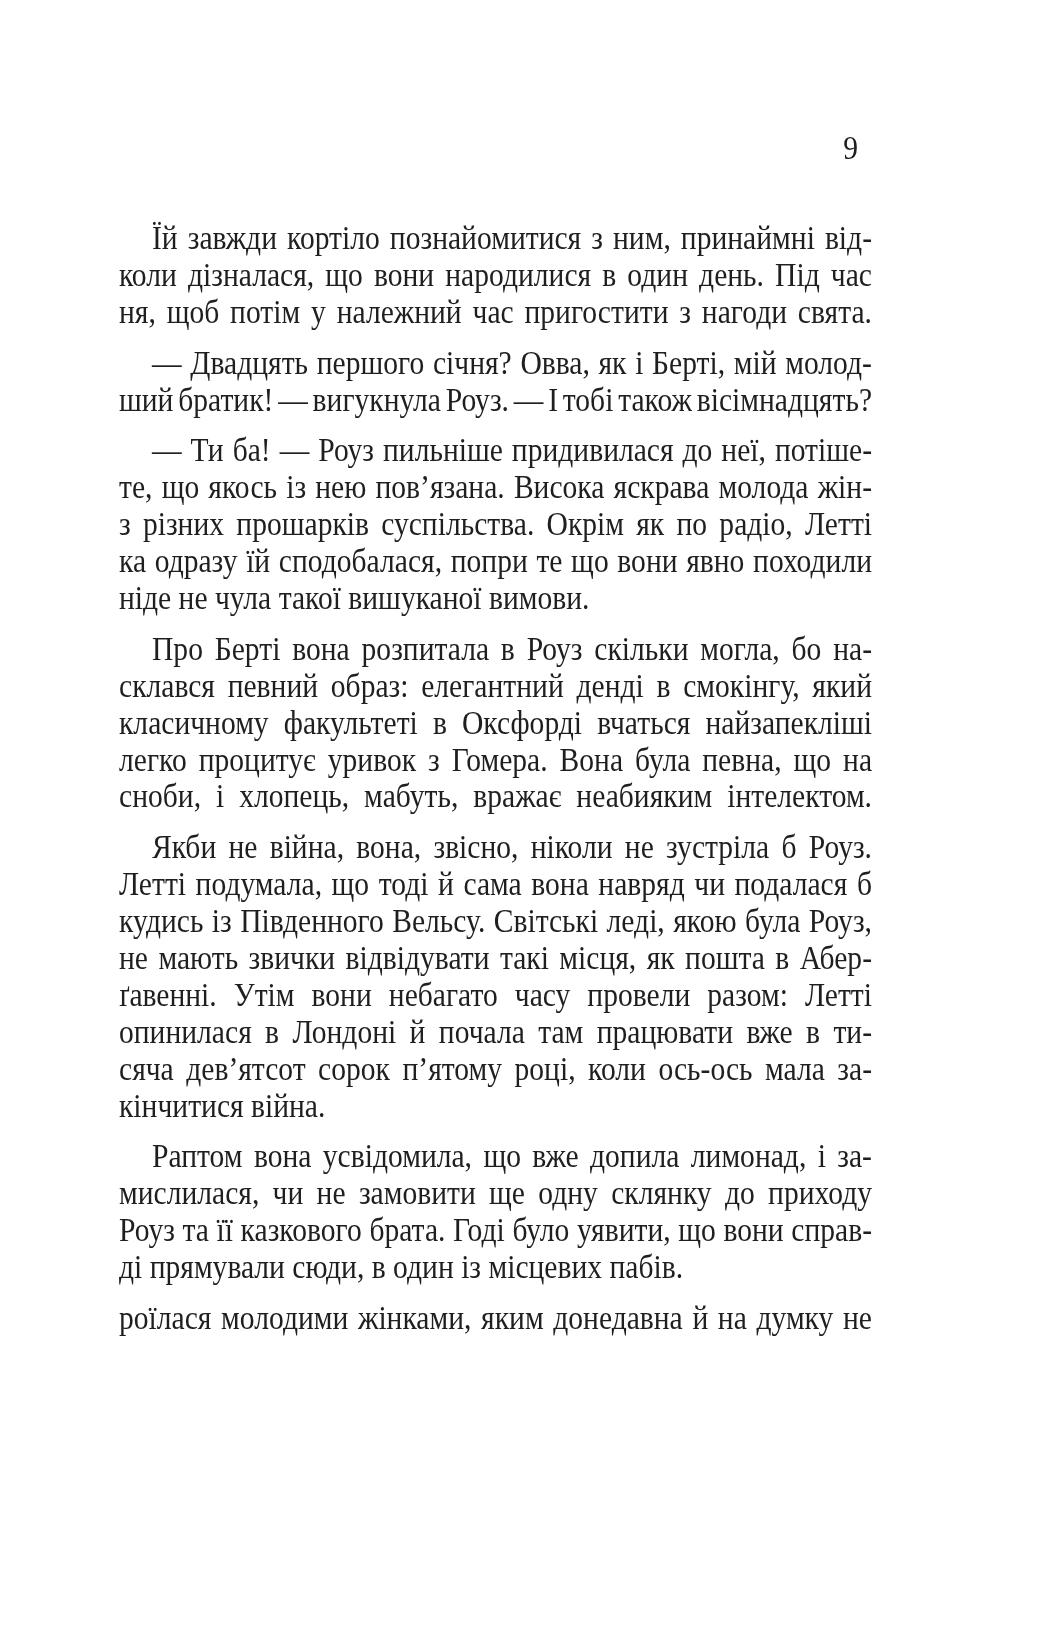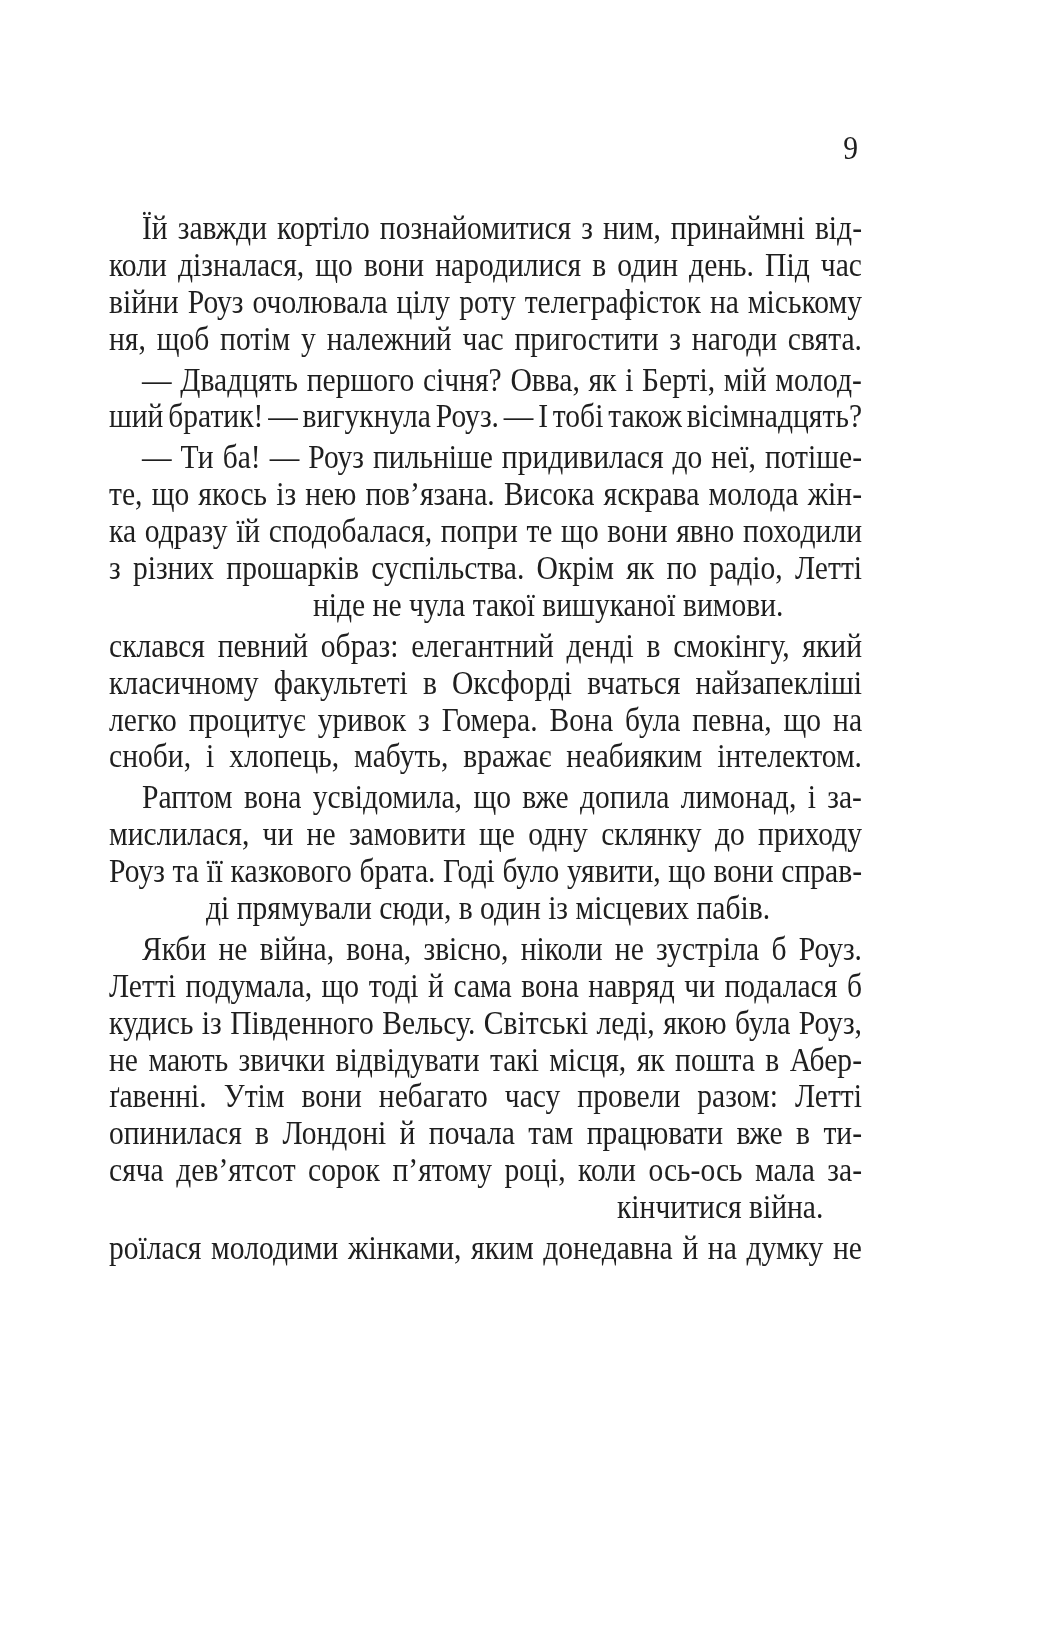--- a/index.html
+++ b/index.html
@@ -35,21 +35,21 @@
     transform: scaleX(0.87);
     transform-origin: 100% 50%;
   }
   
   .text-block {
     position: absolute;
     left: 105px;
     top: 206px;
     width: 753px;
   }
-  .paragraph { margin: 4px; padding: 0; text-align: right; }
+  .paragraph { margin: 14px; padding: 0; }
   .line {
     height: 36.9px;
     white-space: nowrap;
     overflow: visible;
   }
   .line .ltxt {
     display: inline-block;
     white-space: nowrap;
     font-size: 34px;
     line-height: 36.9px;
@@ -63,53 +63,53 @@
 <body>
 
 <div class="page">
   <div class="pagenum-row">
     <span class="num">9</span>
   </div>
   <main class="text-block" id="text-block">
       <div class="paragraph">
         <div class="line indent"><span class="ltxt" style="word-spacing: 3.06px; transform: scaleX(0.87);">Їй завжди кортіло познайомитися з ним, принаймні від-</span></div>
         <div class="line"><span class="ltxt" style="word-spacing: 4.27px; transform: scaleX(0.87);">коли дізналася, що вони народилися в один день. Під час</span></div>
-        <div class="line"><span class="ltxt" style="word-spacing: 1.85px; transform: scaleX(0.87);">війни Роуз очолювала цілу роту телеграфісток на міському</span></div>
         <div class="line"><span class="ltxt" style="word-spacing: 3.95px; transform: scaleX(0.87);">ня, щоб потім у належний час пригостити з нагоди свята.</span></div>
       </div>
       <div class="paragraph">
         <div class="line indent"><span class="ltxt" style="word-spacing: 1.48px; transform: scaleX(0.87);">— Двадцять першого січня? Овва, як і Берті, мій молод-</span></div>
         <div class="line"><span class="ltxt" style="word-spacing: -2.98px; transform: scaleX(0.87);">ший братик! — вигукнула Роуз. — І тобі також вісімнадцять?</span></div>
       </div>
       <div class="paragraph">
         <div class="line indent"><span class="ltxt" style="word-spacing: 1.8px; transform: scaleX(0.87);">— Ти ба! — Роуз пильніше придивилася до неї, потіше-</span></div>
         <div class="line"><span class="ltxt" style="word-spacing: 2.05px; transform: scaleX(0.87);">те, що якось із нею пов’язана. Висока яскрава молода жін-</span></div>
+        <div class="line"><span class="ltxt" style="word-spacing: 5.57px; transform: scaleX(0.87);">з різних прошарків суспільства. Окрім як по радіо, Летті</span></div>
         <div class="line"><span class="ltxt" style="word-spacing: 1.45px; transform: scaleX(0.87);">ка одразу їй сподобалася, попри те що вони явно походили</span></div>
-        <div class="line"><span class="ltxt" style="word-spacing: 5.57px; transform: scaleX(0.87);">з різних прошарків суспільства. Окрім як по радіо, Летті</span></div>
         <div class="line"><span class="ltxt" style="transform: scaleX(0.87);">ніде не чула такої вишуканої вимови.</span></div>
       </div>
       <div class="paragraph">
+        <div class="line indent"><span class="ltxt" style="word-spacing: 5.08px; transform: scaleX(0.87);">Про Берті вона розпитала в Роуз скільки могла, бо на-</span></div>
         <div class="line"><span class="ltxt" style="word-spacing: 6.14px; transform: scaleX(0.87);">склався певний образ: елегантний денді в смокінгу, який</span></div>
         <div class="line"><span class="ltxt" style="word-spacing: 8.84px; transform: scaleX(0.87);">класичному факультеті в Оксфорді вчаться найзапекліші</span></div>
         <div class="line"><span class="ltxt" style="word-spacing: 5.26px; transform: scaleX(0.87);">легко процитує уривок з Гомера. Вона була певна, що на</span></div>
         <div class="line"><span class="ltxt" style="word-spacing: 8.69px; transform: scaleX(0.87);">сноби, і хлопець, мабуть, вражає неабияким інтелектом.</span></div>
-      </div>
-      <div class="paragraph">
-        <div class="line indent"><span class="ltxt" style="word-spacing: 4.59px; transform: scaleX(0.87);">Раптом вона усвідомила, що вже допила лимонад, і за-</span></div>
-        <div class="line"><span class="ltxt" style="word-spacing: 6.8px; transform: scaleX(0.87);">мислилася, чи не замовити ще одну склянку до приходу</span></div>
-        <div class="line"><span class="ltxt" style="word-spacing: 0.28px; transform: scaleX(0.87);">Роуз та її казкового брата. Годі було уявити, що вони справ-</span></div>
-        <div class="line"><span class="ltxt" style="transform: scaleX(0.87);">ді прямували сюди, в один із місцевих пабів.</span></div>
       </div>
       <div class="paragraph">
         <div class="line indent"><span class="ltxt" style="word-spacing: 5.57px; transform: scaleX(0.87);">Якби не війна, вона, звісно, ніколи не зустріла б Роуз.</span></div>
         <div class="line"><span class="ltxt" style="word-spacing: 2.49px; transform: scaleX(0.87);">Летті подумала, що тоді й сама вона навряд чи подалася б</span></div>
         <div class="line"><span class="ltxt" style="word-spacing: 1.2px; transform: scaleX(0.87);">кудись із Південного Вельсу. Світські леді, якою була Роуз,</span></div>
         <div class="line"><span class="ltxt" style="word-spacing: 3.48px; transform: scaleX(0.87);">не мають звички відвідувати такі місця, як пошта в Абер-</span></div>
         <div class="line"><span class="ltxt" style="word-spacing: 11.07px; transform: scaleX(0.87);">ґавенні. Утім вони небагато часу провели разом: Летті</span></div>
         <div class="line"><span class="ltxt" style="word-spacing: 6.86px; transform: scaleX(0.87);">опинилася в Лондоні й почала там працювати вже в ти-</span></div>
         <div class="line"><span class="ltxt" style="word-spacing: 5.87px; transform: scaleX(0.87);">сяча дев’ятсот сорок п’ятому році, коли ось-ось мала за-</span></div>
         <div class="line"><span class="ltxt" style="transform: scaleX(0.87);">кінчитися війна.</span></div>
       </div>
       <div class="paragraph">
+        <div class="line indent"><span class="ltxt" style="word-spacing: 4.59px; transform: scaleX(0.87);">Раптом вона усвідомила, що вже допила лимонад, і за-</span></div>
+        <div class="line"><span class="ltxt" style="word-spacing: 6.8px; transform: scaleX(0.87);">мислилася, чи не замовити ще одну склянку до приходу</span></div>
+        <div class="line"><span class="ltxt" style="word-spacing: 0.28px; transform: scaleX(0.87);">Роуз та її казкового брата. Годі було уявити, що вони справ-</span></div>
+        <div class="line"><span class="ltxt" style="transform: scaleX(0.87);">ді прямували сюди, в один із місцевих пабів.</span></div>
+      </div>
+      <div class="paragraph">
         <div class="line"><span class="ltxt" style="word-spacing: 2.58px; transform: scaleX(0.87);">роїлася молодими жінками, яким донедавна й на думку не</span></div>
       </div>
     </main>
 </div>
 
 </body></html>

